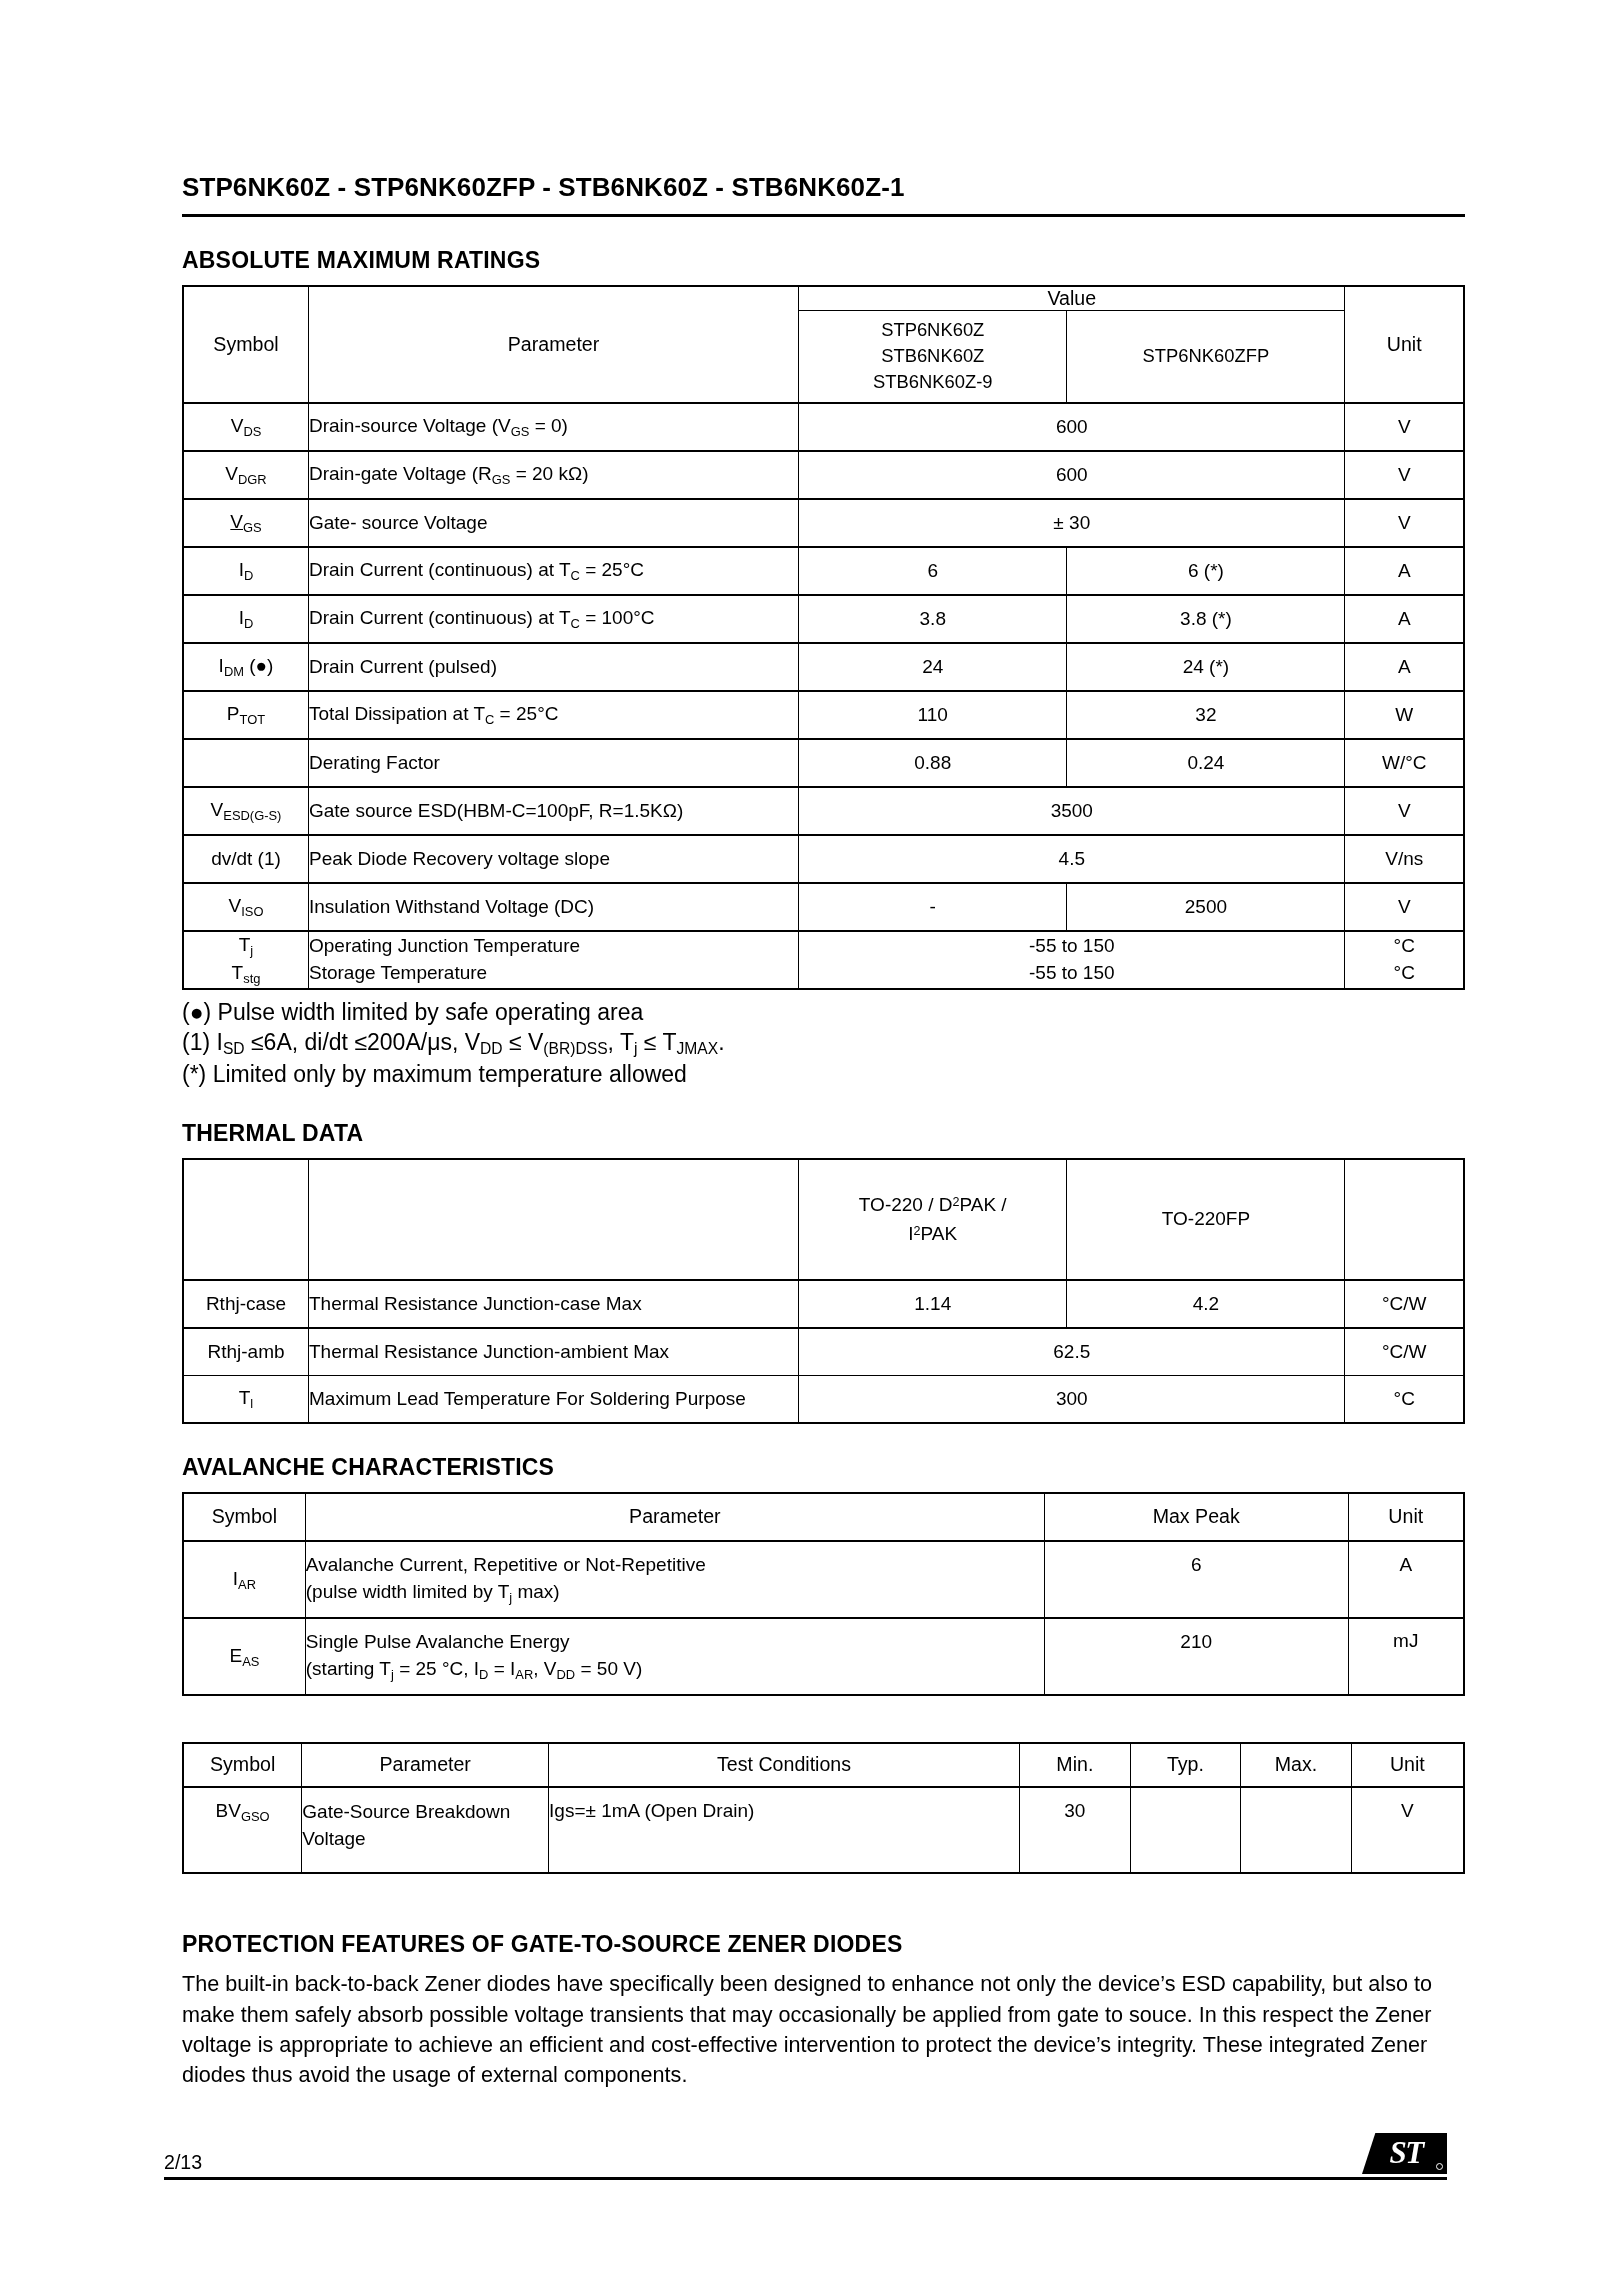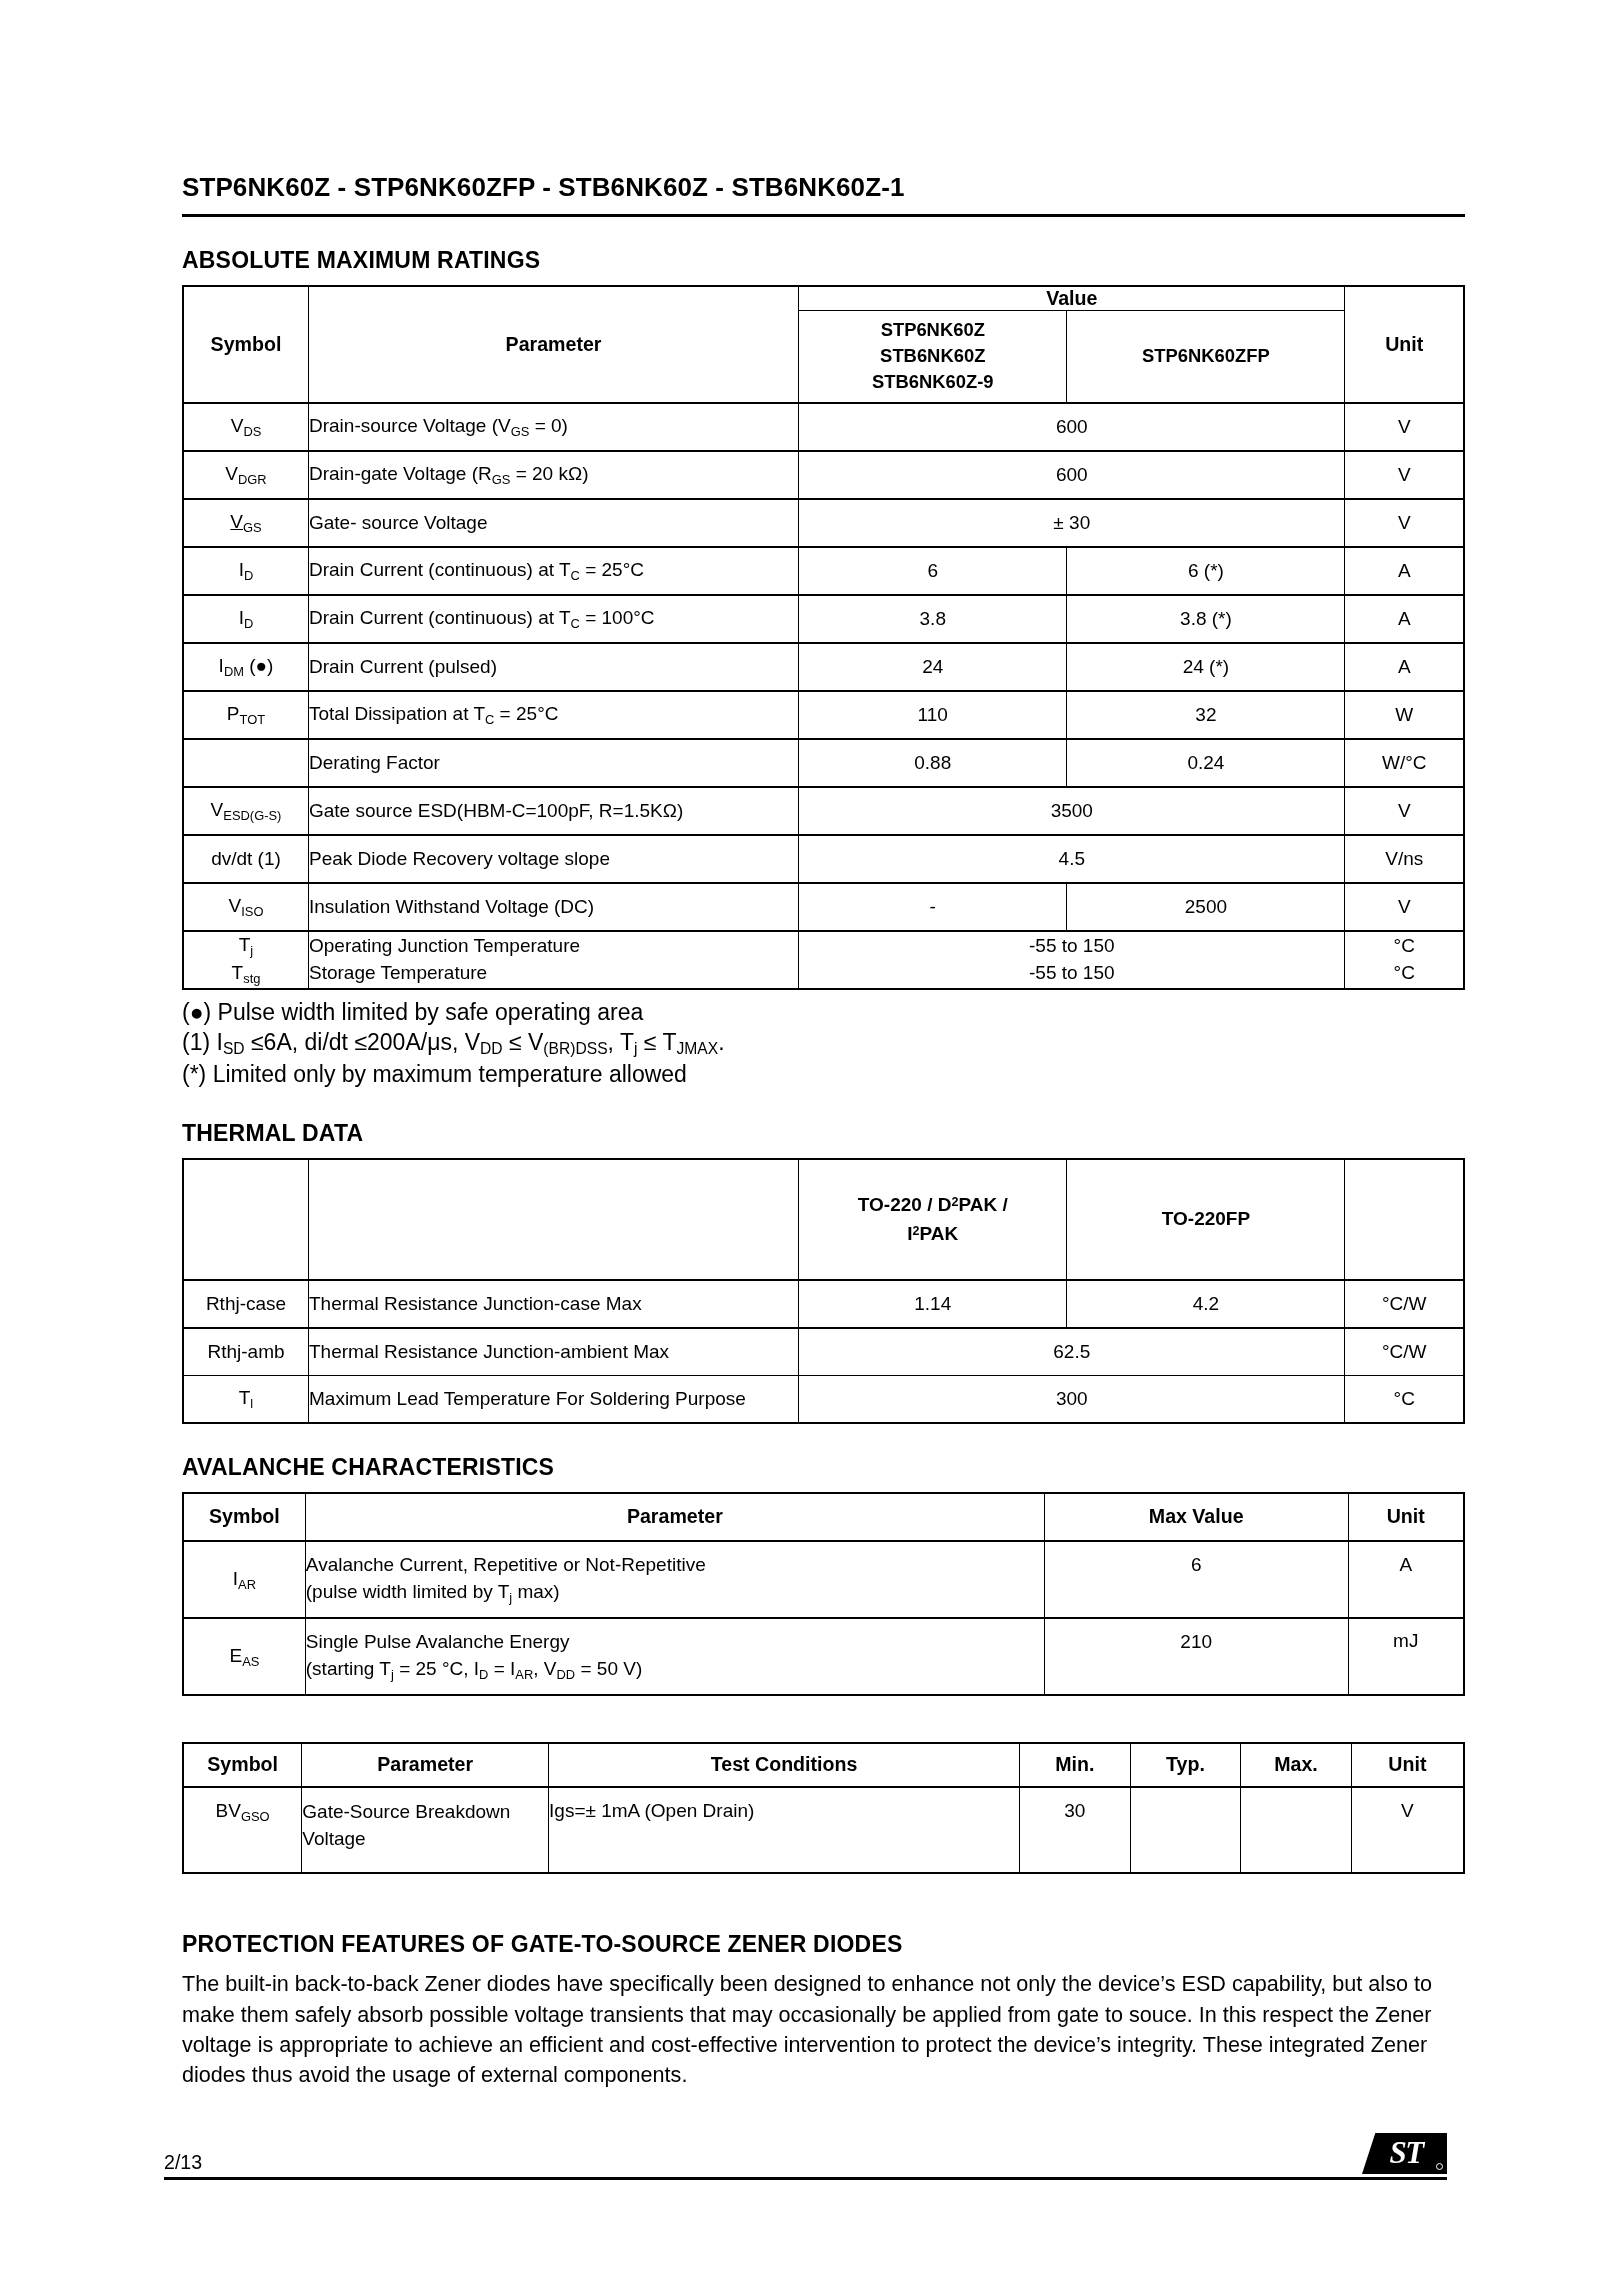--- a/index.html
+++ b/index.html
@@ -49,21 +49,21 @@
     font-size:19px;
   }
   table.dt td, table.dt th {
     border:1.6px solid #000;
     padding:0;
     vertical-align:middle;
     font-weight:normal;
     background:#fff;
   }
   table.dt .hd {
-    font-weight:bold;
+    font-weight:normal;
     text-align:center;
     font-size:19.6px;
   }
   .cpad   { padding:7px 9.4px 7px 11px; }
   .cpadc  { padding:7px 6.3px; text-align:center; }
 
   
   table.dt { border:2.4px solid #000; }
   .rowline-top { border-top:2.4px solid #000 !important; }
 
@@ -336,21 +336,21 @@
     <colgroup>
       <col style="width:116px">
         <col style="width:701px">
       <col style="width:288px">
         <col style="width:110px">
     </colgroup>
     <tbody>
       <tr>
         <td class="hd cpadc" style="height:46px">Symbol</td>
         <td class="hd cpadc">Parameter</td>
-        <td class="hd cpadc">Max Value</td>
+        <td class="hd cpadc">Max Peak</td>
         <td class="hd cpadc">Unit</td>
       </tr>
       <tr class="rowline-top">
         <td class="cpadc" style="height:75px"><span>I</span><sub>AR</sub></td>
         <td class="cpad two-line">
           <div>Avalanche Current, Repetitive or Not-Repetitive</div>
           <div><span>(pulse width limited by T</span><sub>j</sub><span> max)</span></div>
         </td>
         <td class="cpadc" style="vertical-align:top;padding-top:12.6px">6</td>
         <td class="cpadc" style="vertical-align:top;padding-top:12.6px">A</td>

